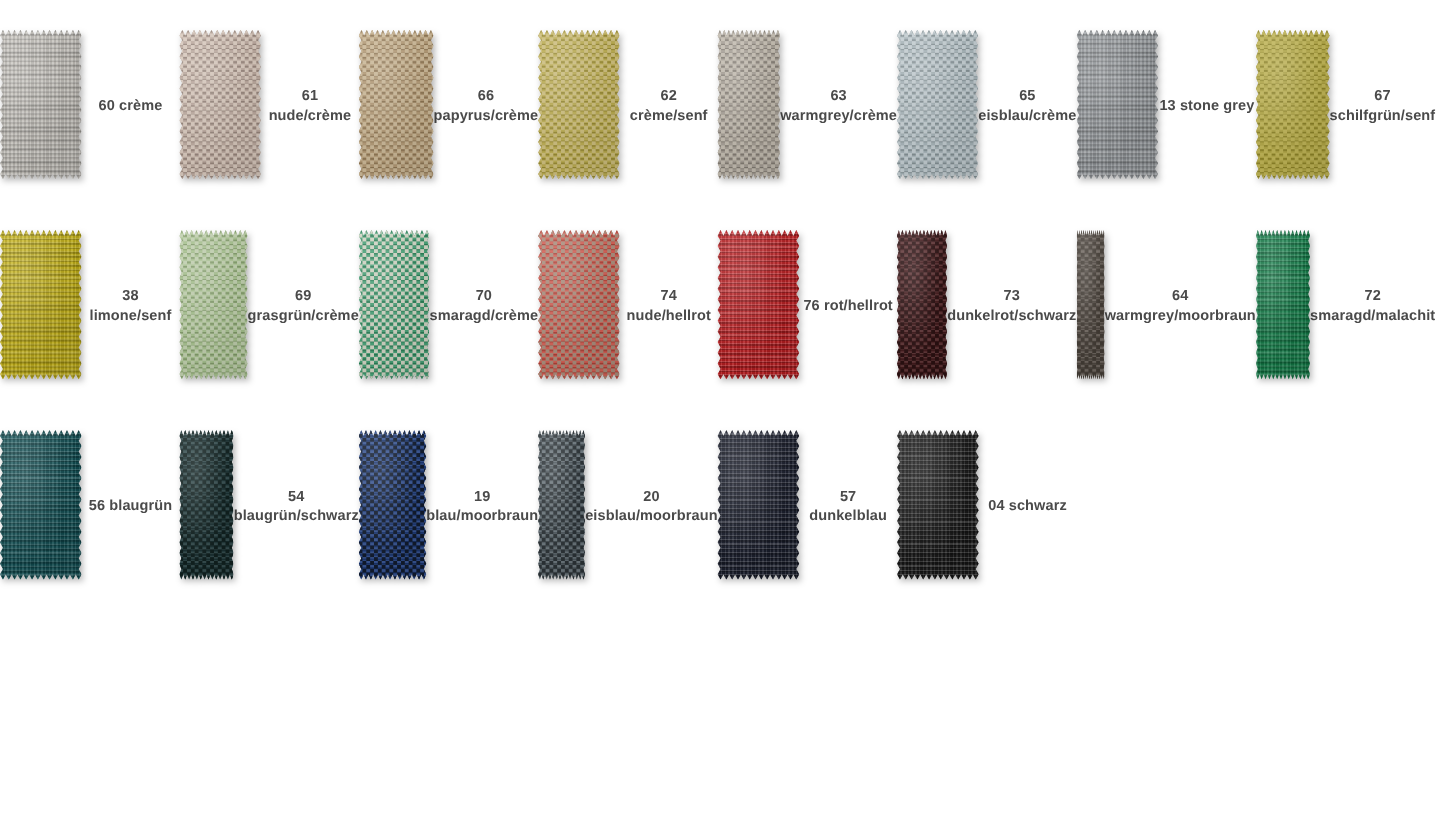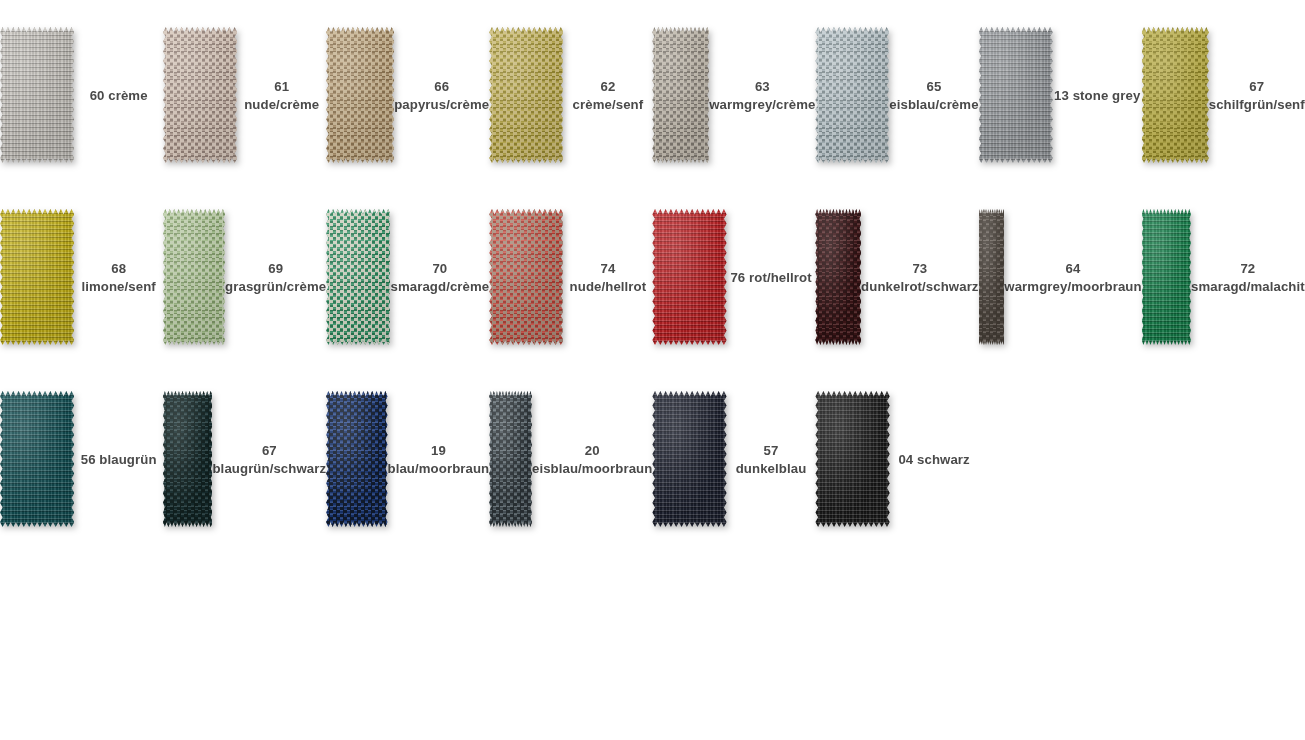--- a/index.html
+++ b/index.html
@@ -160,21 +160,21 @@
     <div class="swatch-cell">
       <div class="swatch-wrap">
         <div class="swatch weave-melange" style="background-color: rgb(166, 154, 44); --c2: #bfb456;"></div>
       </div>
       <div class="label">67 schilfgrün/senf</div>
     </div>
     <div class="swatch-cell">
       <div class="swatch-wrap">
         <div class="swatch weave-plain" style="background-color: rgb(198, 179, 22); --c2: #ab9a14;"></div>
       </div>
-      <div class="label">68 limone/senf</div>
+      <div class="label">38 limone/senf</div>
     </div>
     <div class="swatch-cell">
       <div class="swatch-wrap">
         <div class="swatch weave-melange" style="background-color: rgb(154, 184, 126); --c2: #c0cfae;"></div>
       </div>
       <div class="label">69 grasgrün/crème</div>
     </div>
     <div class="swatch-cell">
       <div class="swatch-wrap">
         <div class="swatch weave-melange" style="background-color: rgb(47, 148, 100); --c2: #cfd3c2;"></div>
@@ -215,21 +215,21 @@
     <div class="swatch-cell">
       <div class="swatch-wrap">
         <div class="swatch weave-plain" style="background-color: rgb(17, 79, 84); --c2: #0d4348;"></div>
       </div>
       <div class="label">56 blaugrün</div>
     </div>
     <div class="swatch-cell">
       <div class="swatch-wrap">
         <div class="swatch weave-melange" style="background-color: rgb(27, 54, 56); --c2: #10201f;"></div>
       </div>
-      <div class="label">67 blaugrün/schwarz</div>
+      <div class="label">54 blaugrün/schwarz</div>
     </div>
     <div class="swatch-cell">
       <div class="swatch-wrap">
         <div class="swatch weave-melange" style="background-color: rgb(29, 62, 132); --c2: #101a2c;"></div>
       </div>
       <div class="label">19 blau/moorbraun</div>
     </div>
     <div class="swatch-cell">
       <div class="swatch-wrap">
         <div class="swatch weave-melange" style="background-color: rgb(89, 101, 108); --c2: #2b3236;"></div>

